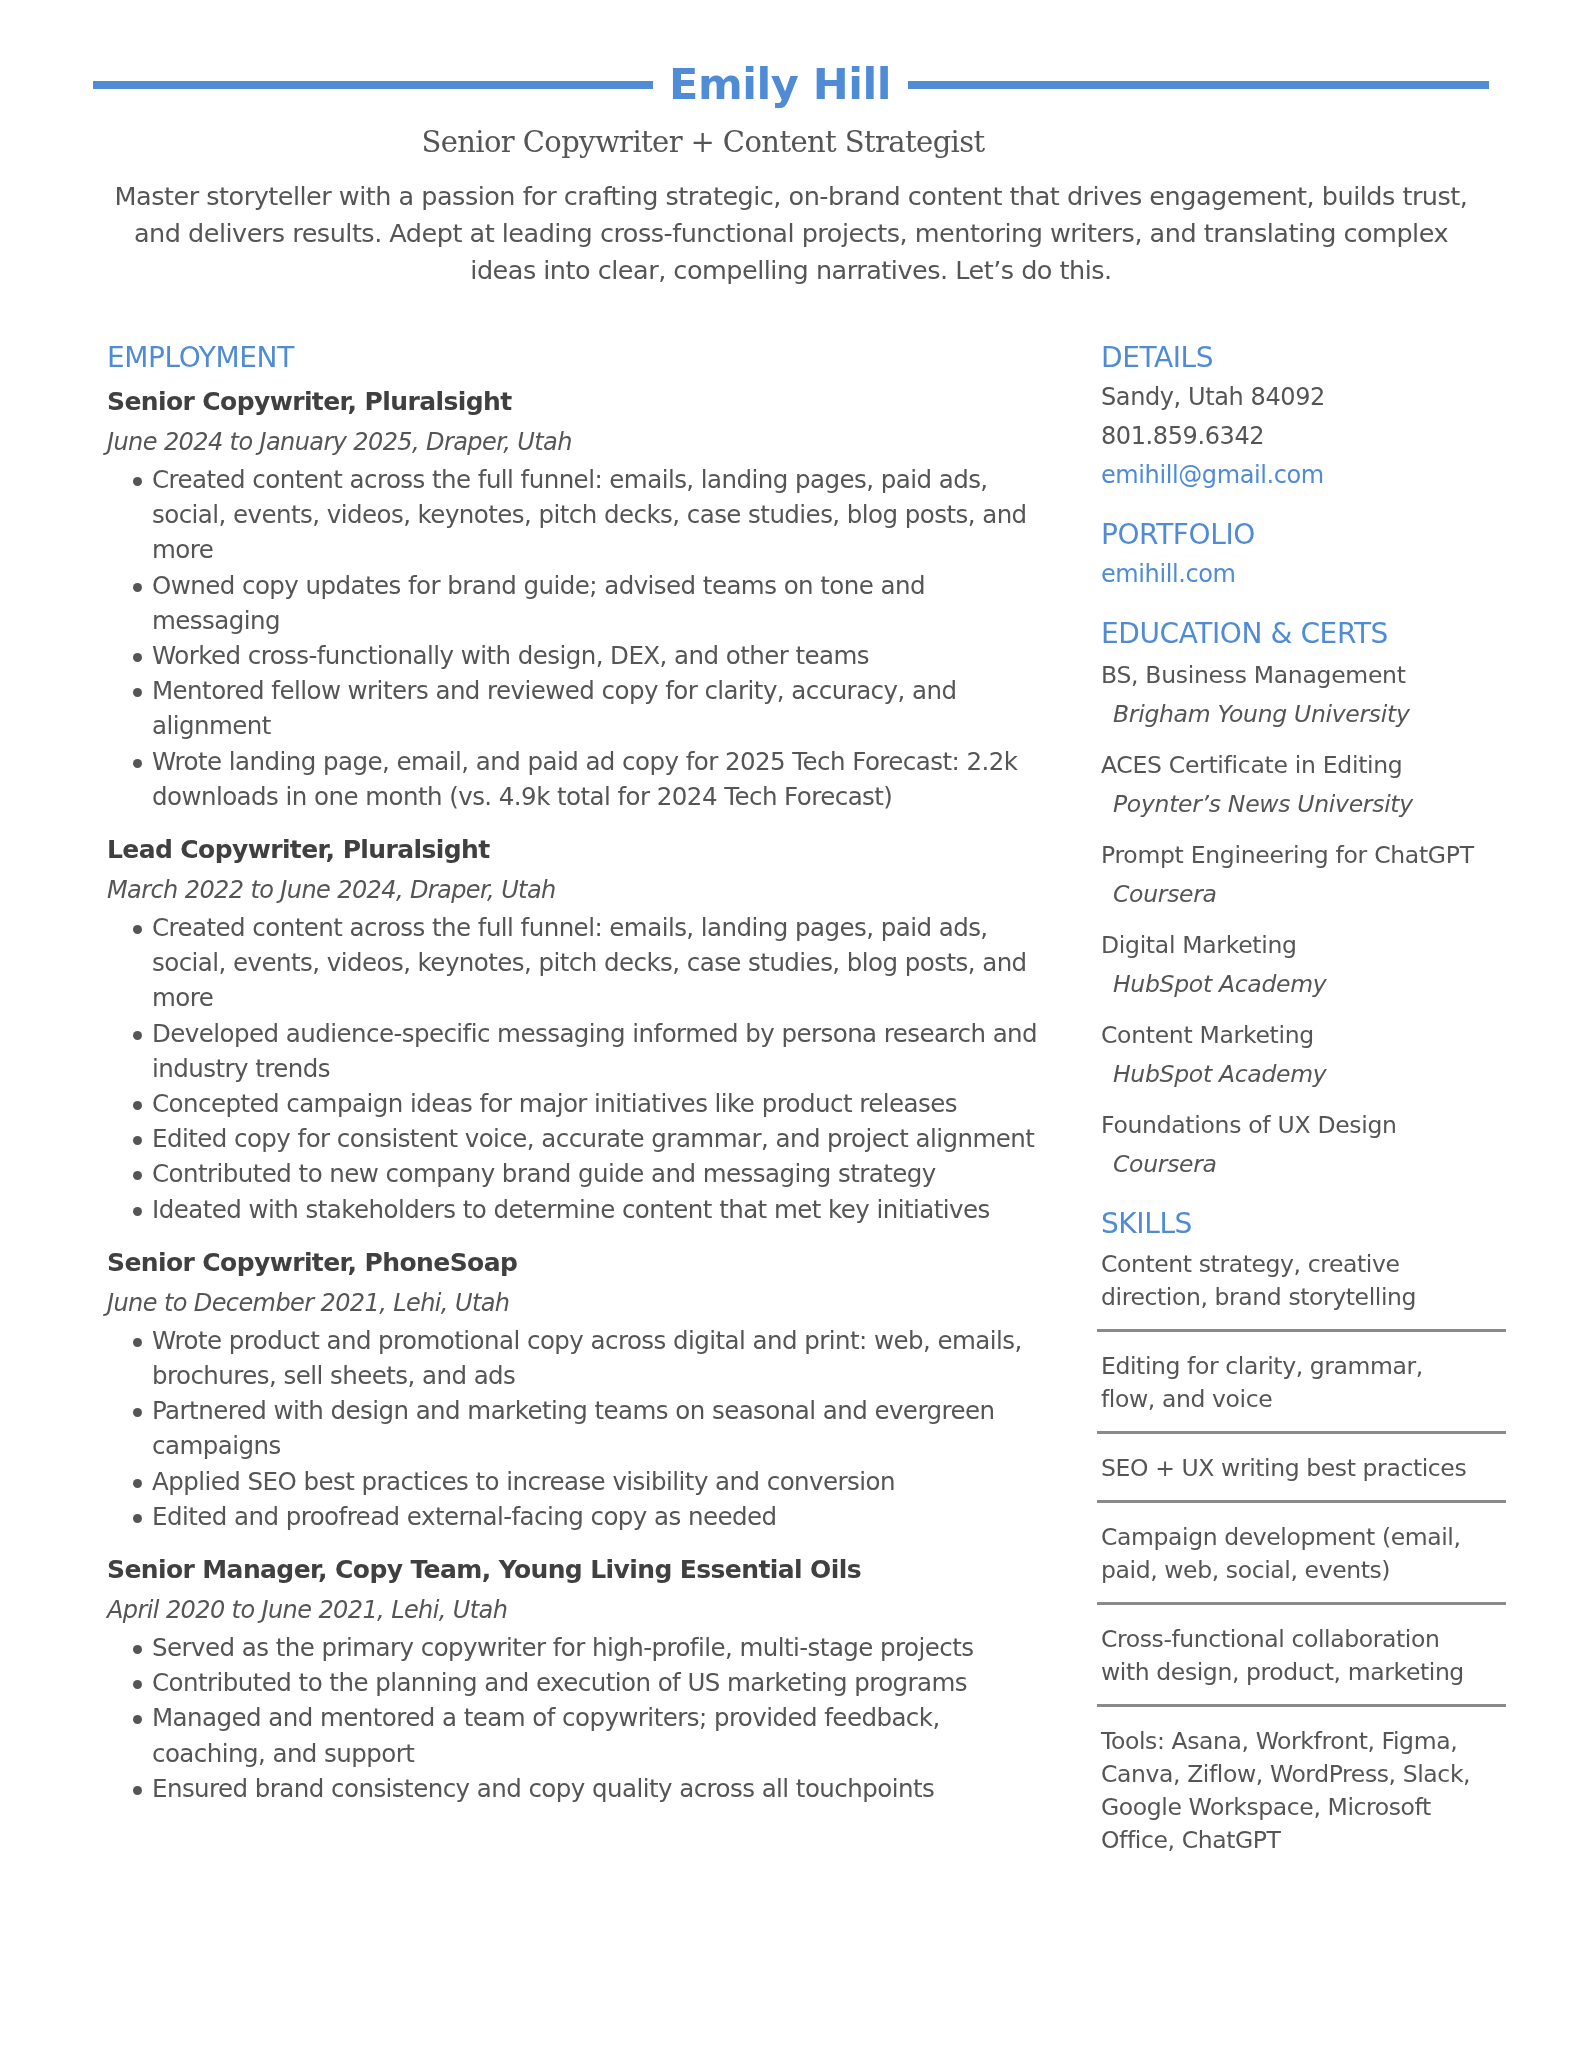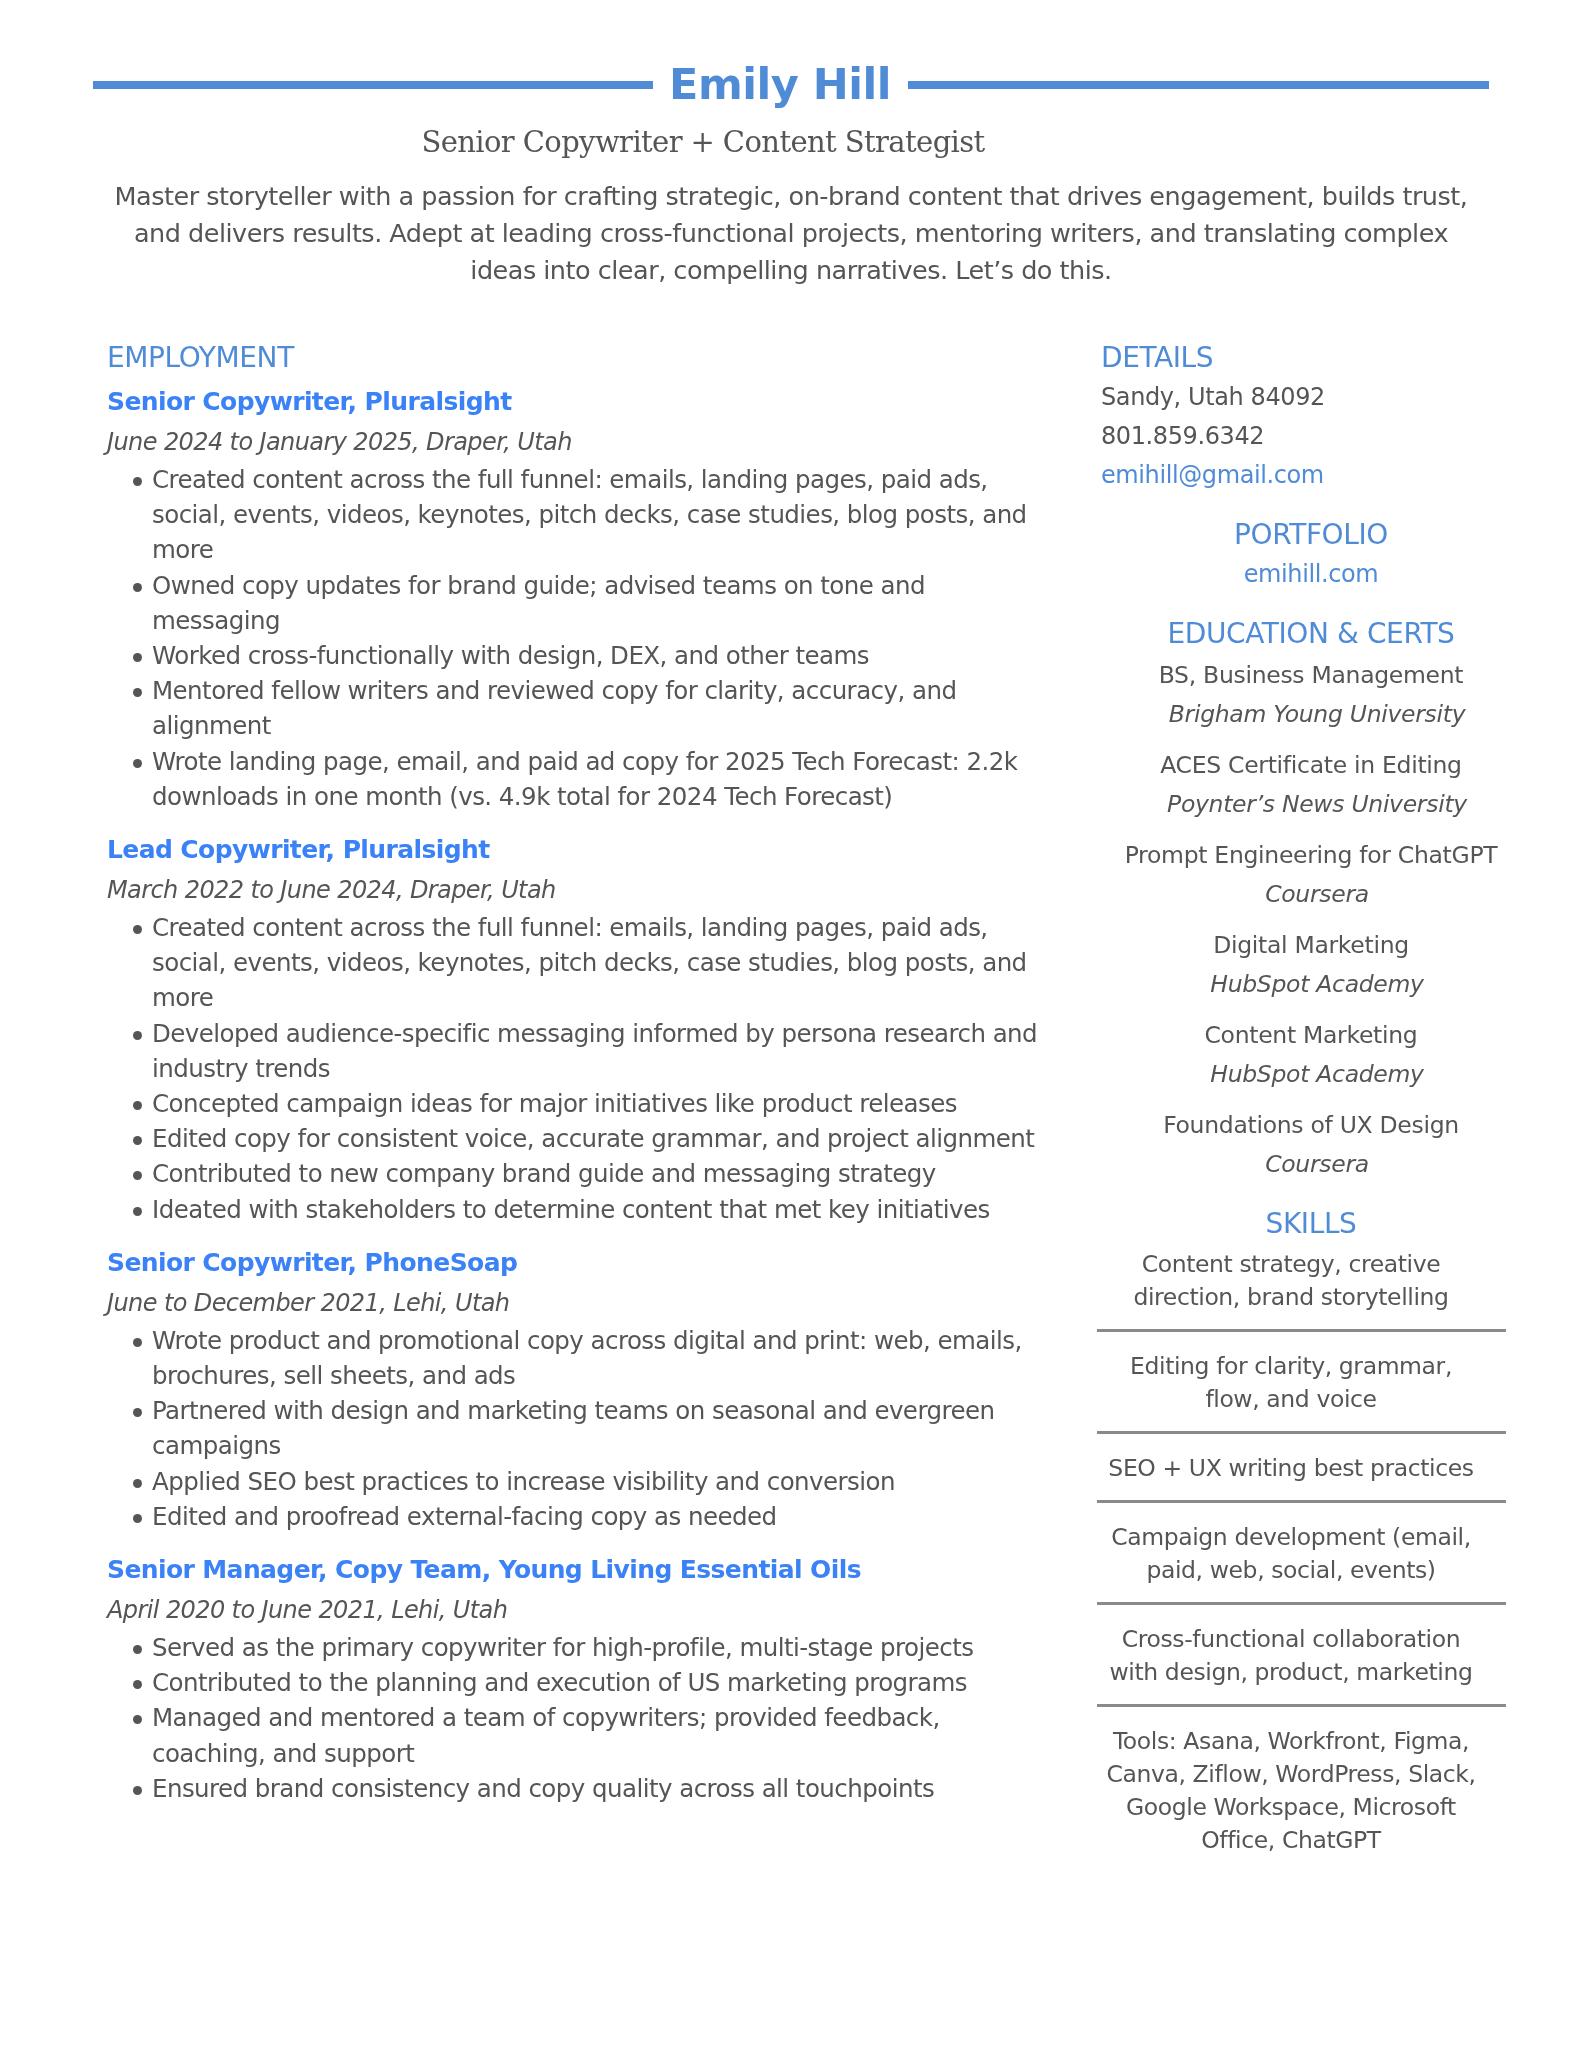--- a/index.html
+++ b/index.html
@@ -83,21 +83,21 @@
       line-height: 40px;
       letter-spacing: -0.4px;
     }
 
     
     .job { margin-top: 4px; }
     .job + .job { margin-top: 16px; }
     .job-title {
       font-weight: bold;
       font-size: 25px;
-      color: #3b82f6;
+      color: #404040;
       line-height: 40px;
       letter-spacing: -0.6px;
     }
     .job-meta {
       font-style: italic;
       font-size: 24px;
       color: #555555;
       line-height: 40px;
       letter-spacing: -0.6px;
     }
@@ -117,21 +117,21 @@
       position: absolute;
       left: 26px;
       top: 15px;
       width: 9px;
       height: 9px;
       border-radius: 50%;
       background: #555555;
     }
 
     
-    .r-section + .r-section { margin-top: 20px; text-align: center; }
+    .r-section + .r-section { margin-top: 20px; }
     .detail-line {
       font-size: 24px;
       line-height: 39px;
       letter-spacing: -0.4px;
       color: #555555;
     }
     .link {
       color: #508bd6;
       text-decoration: none;
     }

